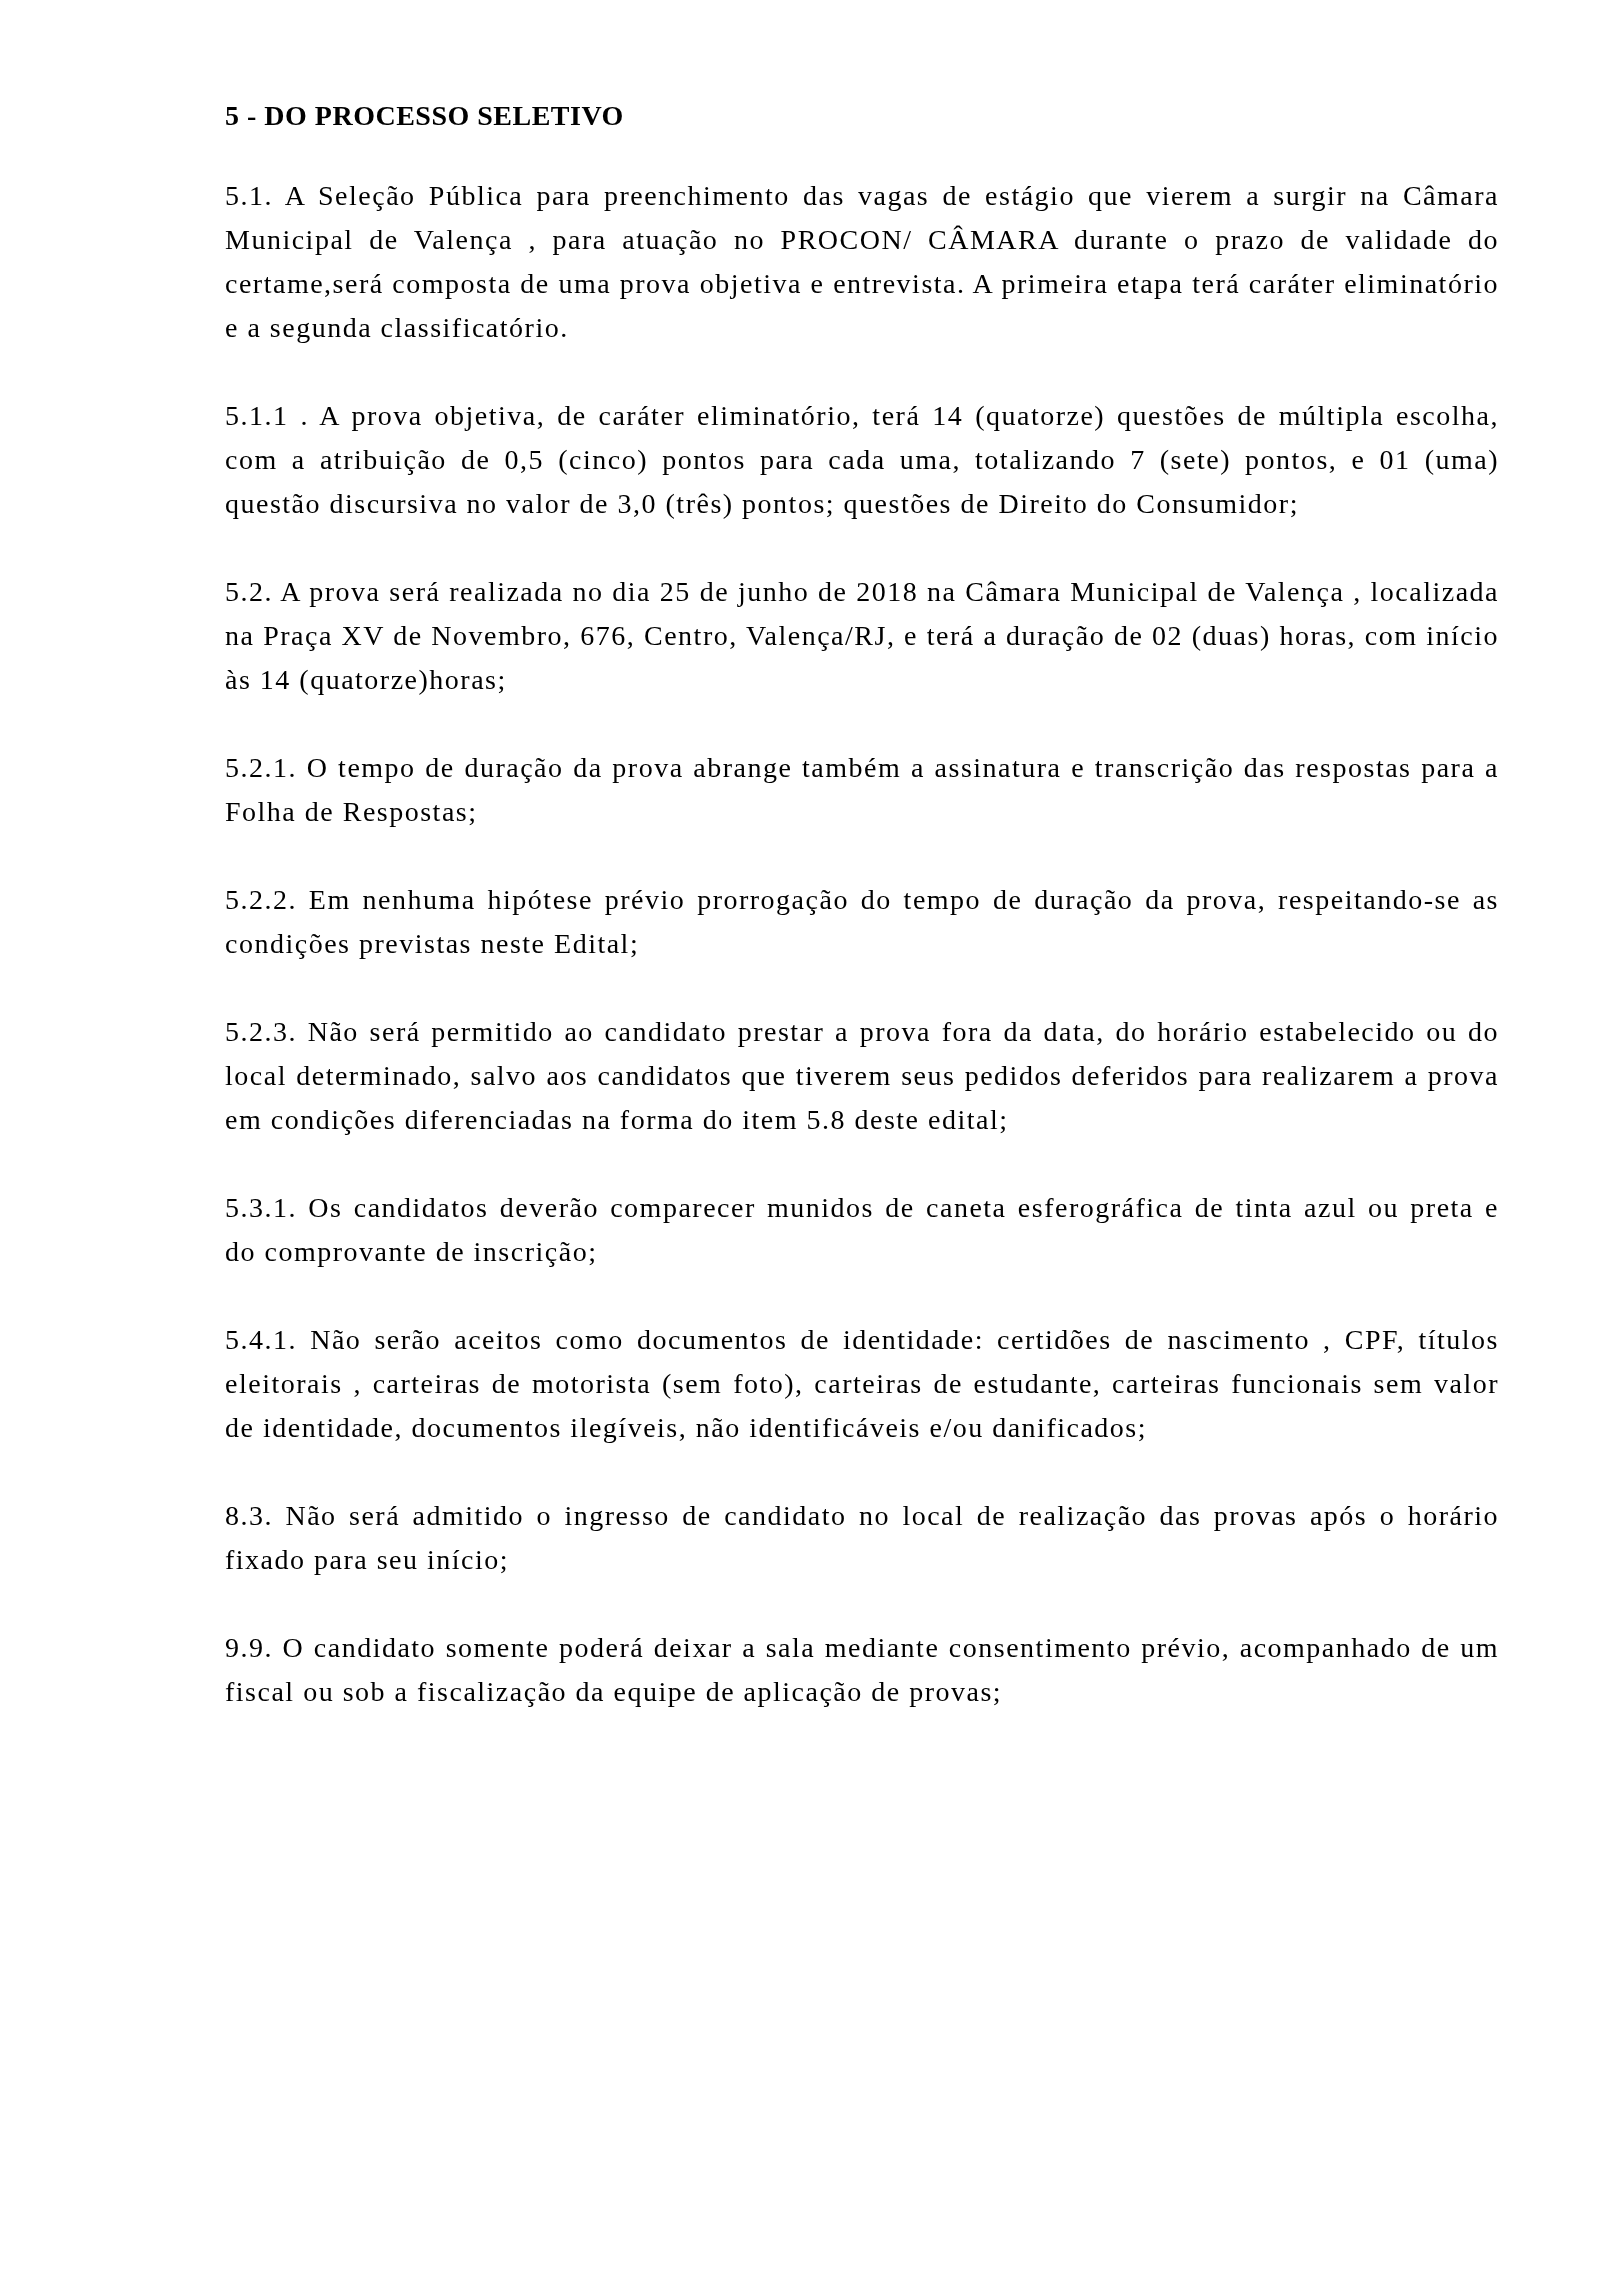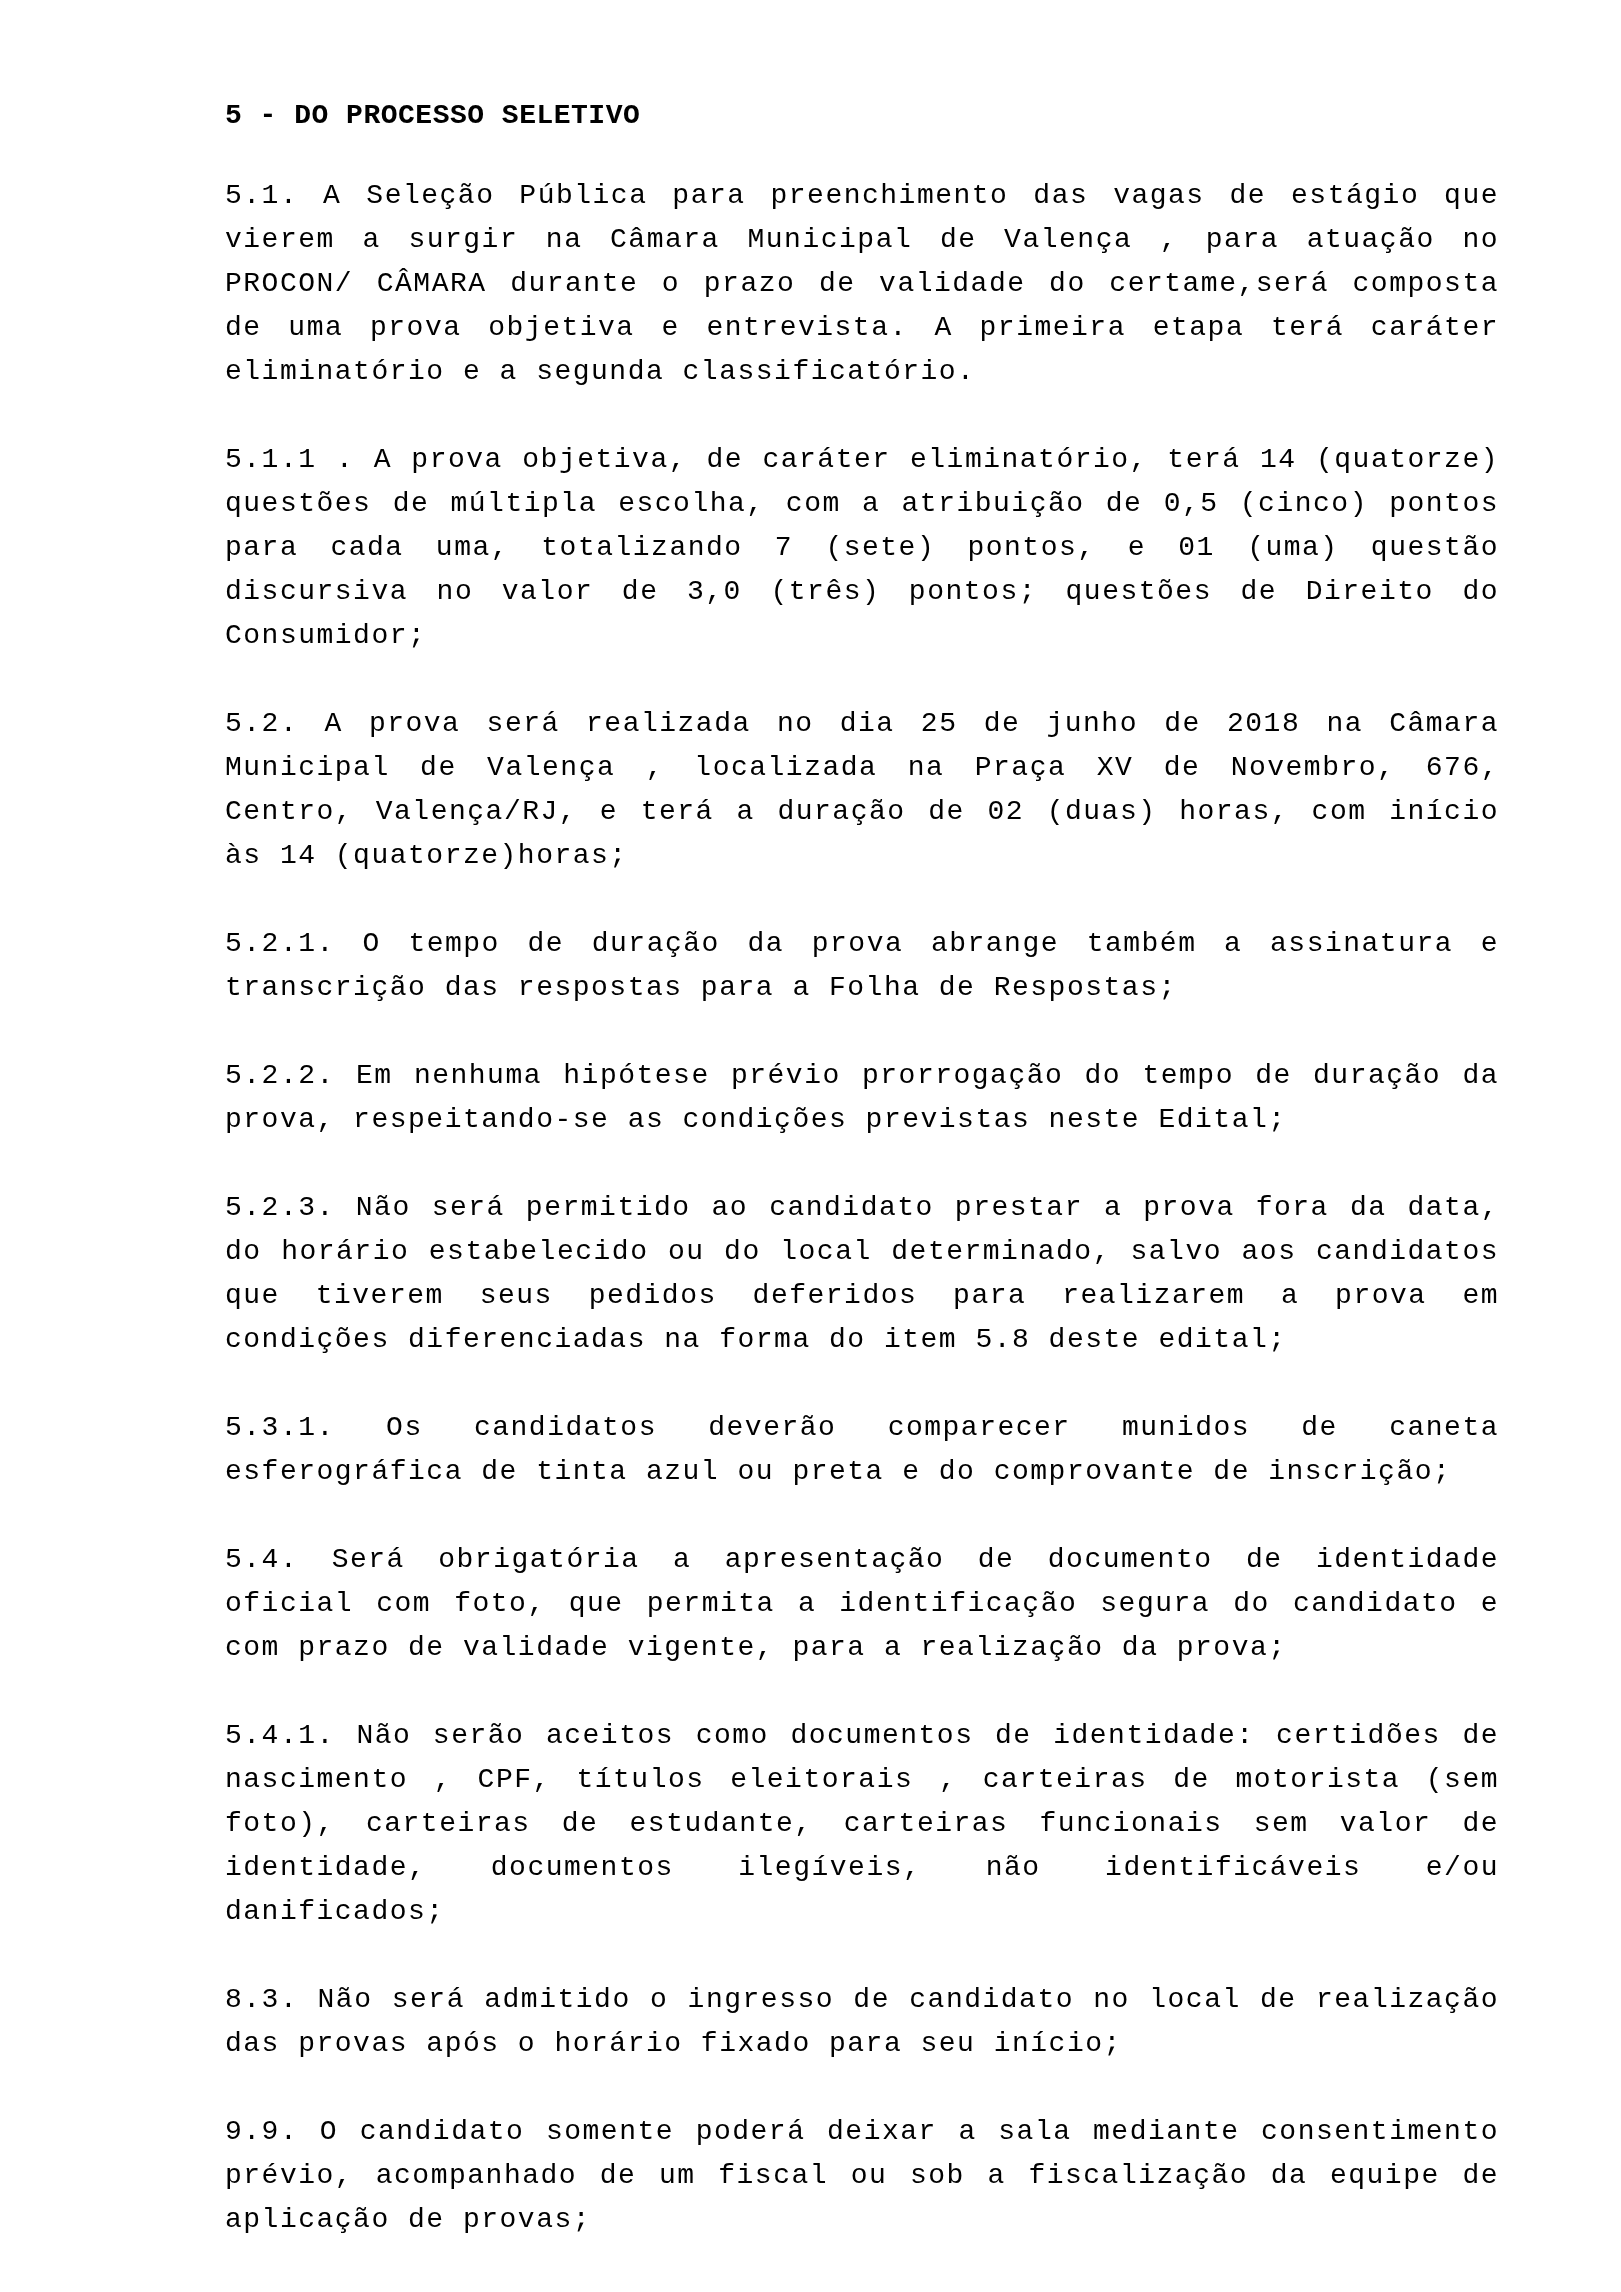--- a/index.html
+++ b/index.html
@@ -9,21 +9,21 @@
     background: #ffffff;
   }
   .page {
     position: relative;
     width: 1621px;
     height: 2293px;
     background: #ffffff;
     color: #000000;
     box-sizing: border-box;
     padding: 98px 122px 0 225px;
-    font-family: Liberation Mono, monospace;
+    font-family: Liberation Serif, serif;
     overflow: hidden;
   }
   .heading {
     font-size: 28px;
     line-height: 35px;
     font-weight: bold;
     letter-spacing: 0.5px;
     margin: 0 0 41px 0;
   }
   .para {
@@ -40,19 +40,18 @@
 <div class="page">
   <h1 class="heading">5 - DO PROCESSO SELETIVO</h1>
   <div>
       <p class="para">5.1. A Seleção Pública para preenchimento das vagas de estágio que vierem a surgir na Câmara Municipal de Valença , para atuação no PROCON/ CÂMARA durante o prazo de validade do certame,será composta de uma prova objetiva e entrevista. A primeira etapa terá caráter eliminatório  e a segunda classificatório.</p>
       <p class="para">5.1.1 . A prova objetiva, de caráter eliminatório, terá 14 (quatorze) questões de múltipla escolha, com a atribuição de 0,5 (cinco) pontos para cada uma, totalizando 7 (sete) pontos, e 01 (uma) questão discursiva no valor de 3,0 (três) pontos; questões de Direito do Consumidor;</p>
       <p class="para">5.2. A prova será realizada no dia 25 de junho de 2018 na Câmara Municipal de Valença , localizada na Praça XV de Novembro, 676, Centro, Valença/RJ, e terá a duração de 02 (duas) horas, com início às 14 (quatorze)horas;</p>
       <p class="para">5.2.1. O tempo de duração da prova abrange também a assinatura e transcrição das respostas para a Folha de Respostas;</p>
       <p class="para">5.2.2. Em nenhuma hipótese prévio prorrogação do tempo de duração da prova, respeitando-se as condições previstas neste Edital;</p>
       <p class="para">5.2.3. Não será permitido ao candidato prestar a prova fora da data, do horário estabelecido ou do local determinado, salvo aos candidatos que tiverem seus pedidos deferidos para realizarem a prova em condições diferenciadas na forma do item 5.8 deste edital;</p>
       <p class="para">5.3.1. Os candidatos deverão comparecer munidos de caneta esferográfica de tinta azul ou preta e do comprovante de inscrição;</p>
-      <p class="para">5.4. Será obrigatória a apresentação de documento de identidade oficial com foto, que permita a identificação segura do candidato e com prazo de validade vigente, para a realização da prova;</p>
       <p class="para">5.4.1. Não serão aceitos como documentos de identidade: certidões de nascimento , CPF, títulos eleitorais , carteiras de motorista (sem foto), carteiras de estudante, carteiras funcionais sem valor de identidade, documentos ilegíveis, não identificáveis e/ou danificados;</p>
       <p class="para">8.3. Não será admitido o ingresso de candidato no local de realização das provas após o horário fixado para seu início;</p>
       <p class="para">9.9. O candidato somente poderá deixar a sala mediante consentimento prévio, acompanhado de um fiscal ou sob a fiscalização da equipe de aplicação de provas;</p>
     </div>
 </div>
 
 
 </body></html>

